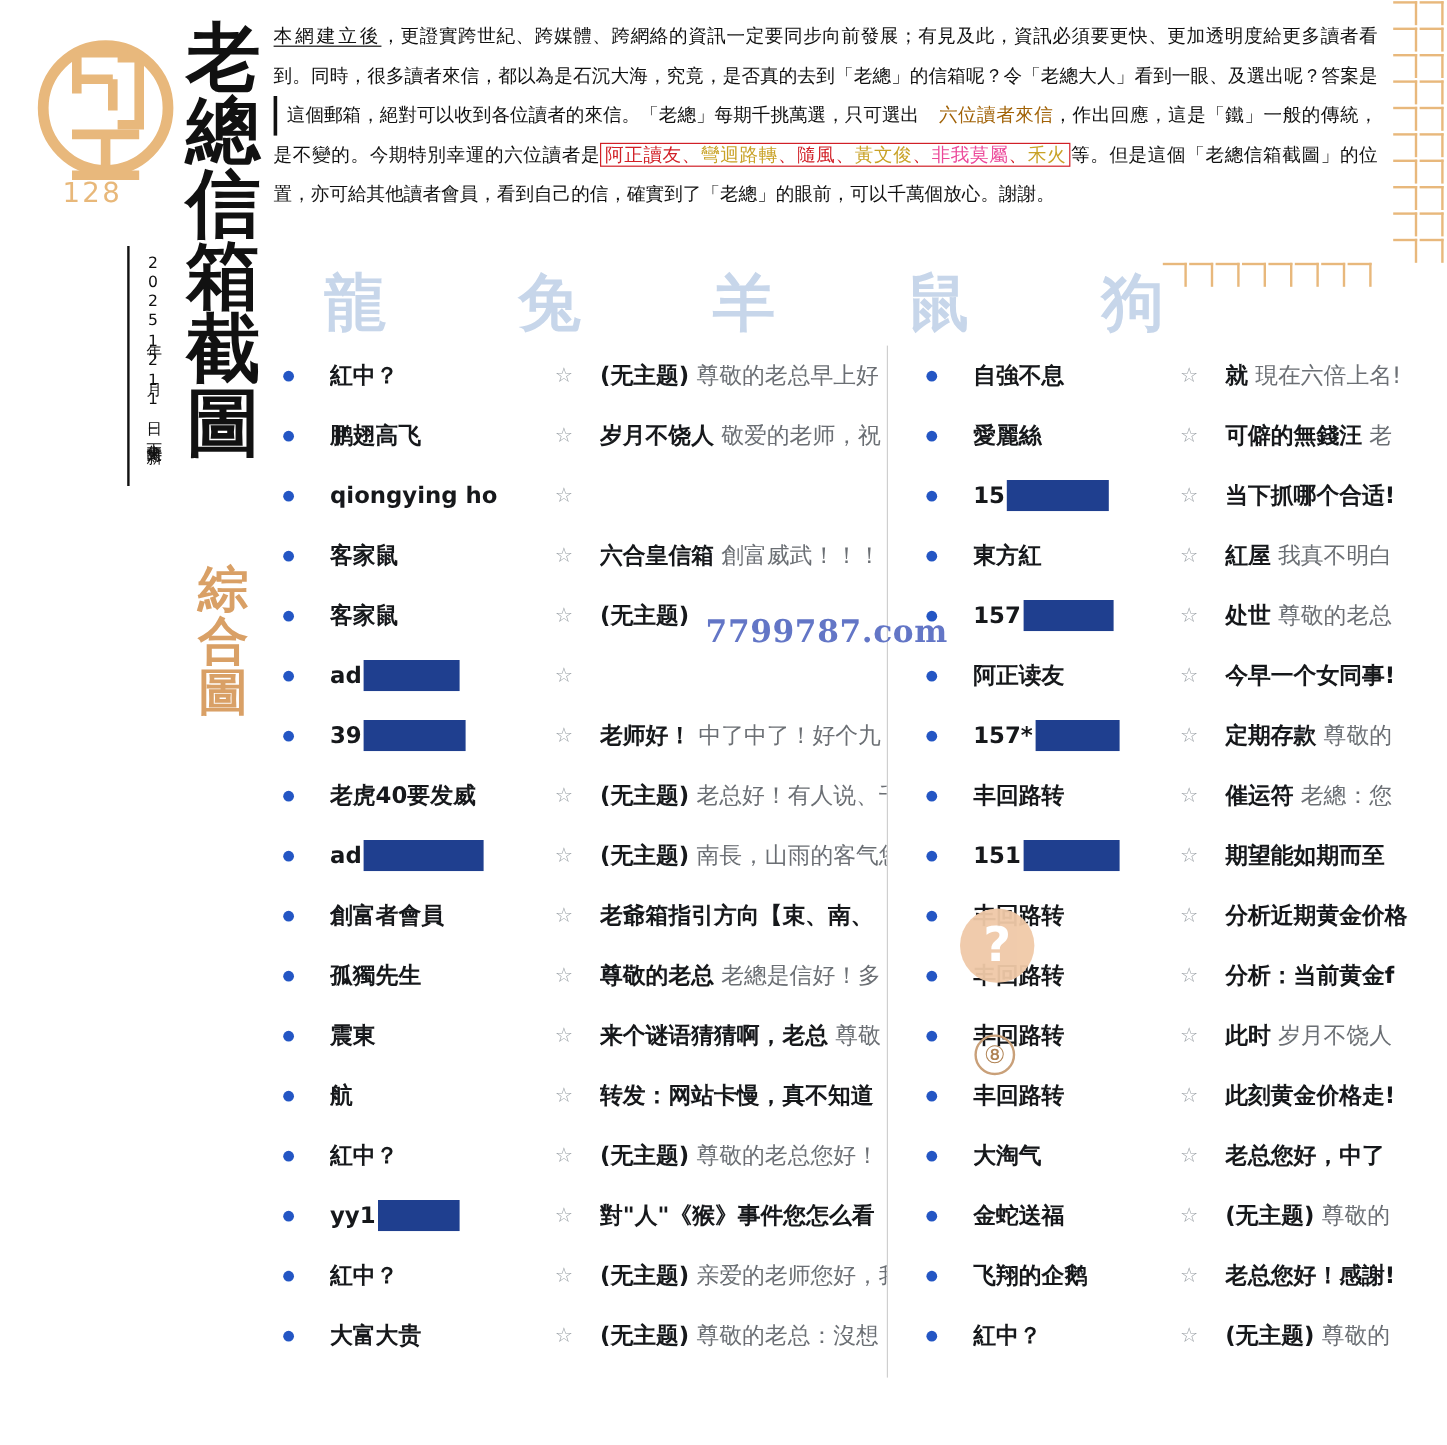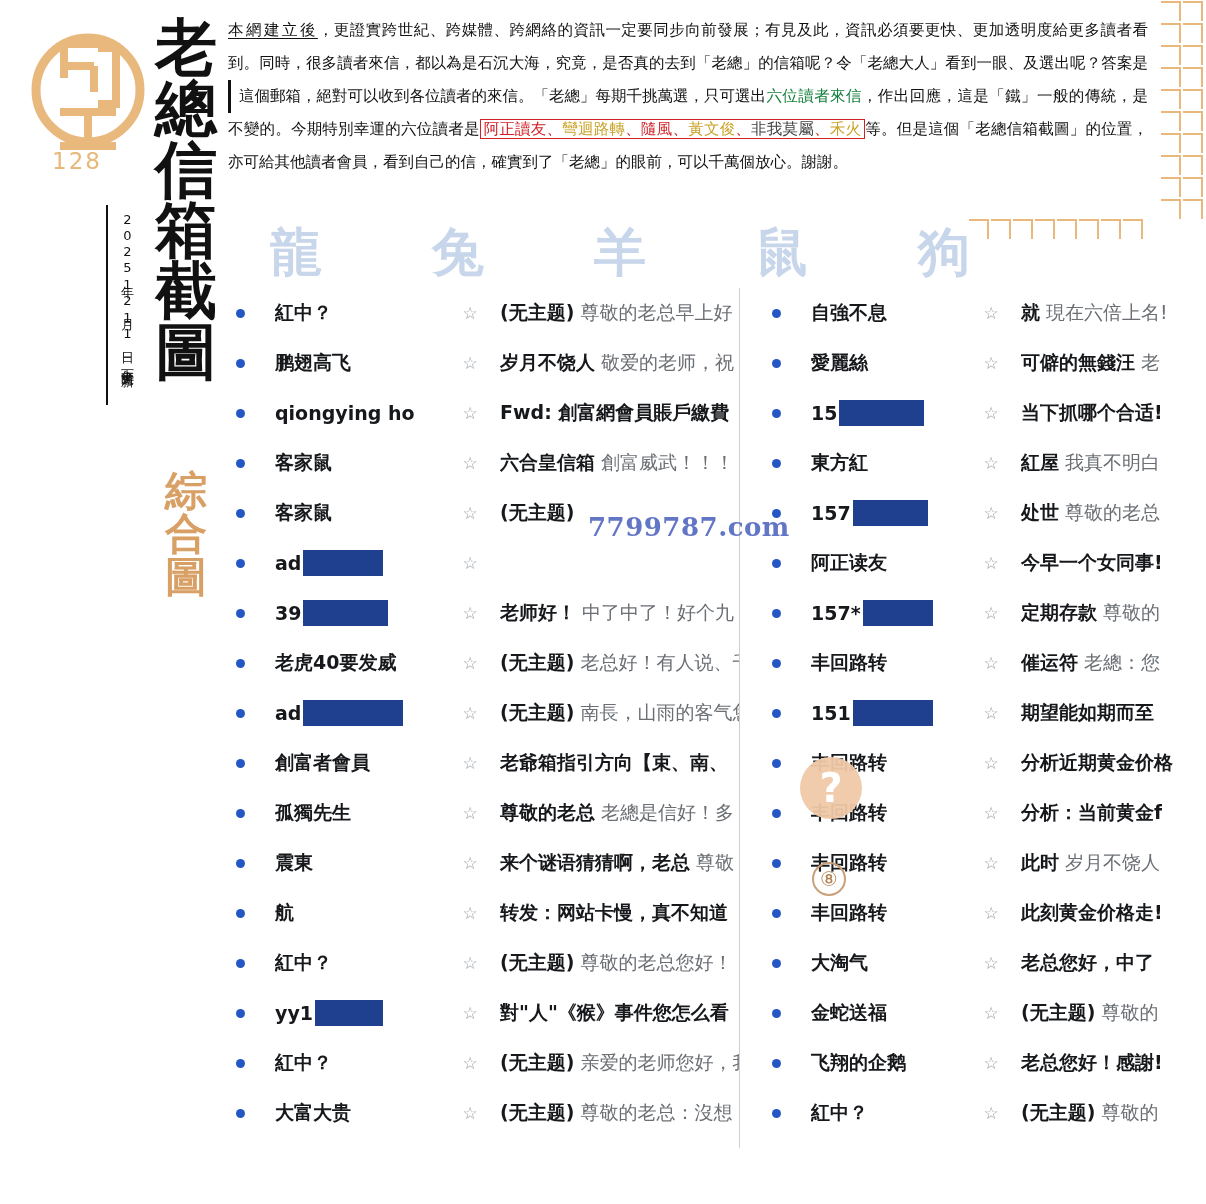--- a/index.html
+++ b/index.html
@@ -82,29 +82,29 @@
     left: 228px; top: 14px;
     width: 920px;
     font-size: 15.5px;
     line-height: 33px;
     color: #111;
     font-family: "DejaVu Serif", "Liberation Serif", serif;
     text-align: justify;
   }
   #article .lead { letter-spacing: 2px; }
   #article .lead u { text-decoration: underline; text-underline-offset: 3px; }
-  .hl-red { color:#15803d; }
+  .hl-red { color:#a16207;margin-left:16px; }
   .hl-box {
     color:#d12027;
     border:1px solid #d12027;
     padding: 0 3px;
   }
   .hl-box .nm-b { color:#c9a227; }
   .hl-box .nm-r { color:#d12027; }
-  .hl-box .nm-k { color:#404040; }
+  .hl-box .nm-k { color:#ec4899; }
   .quote-bar {
     display:inline-block;
     border-left: 3px solid #111;
     padding-left: 8px;
   }
   #fret-left-watermark {
     position:absolute; left: 968px; top: 218px; width: 200px; overflow:hidden;
   }
 
   
@@ -325,21 +325,20 @@
       </span>
       <span class="star">☆</span>
       <span class="subject"><span class="subj-main">岁月不饶人</span><span class="subj-snip">敬爱的老师，祝</span></span>
     </div>
     <div class="mail-row">
       <span class="dot" style="background: rgb(36, 86, 196);"></span>
       <span class="sender">
         <span>qiongying ho</span>
       </span>
       <span class="star">☆</span>
-      <span class="subject"><span class="subj-main">Fwd: 創富網會員賬戶繳費</span></span>
     </div>
     <div class="mail-row">
       <span class="dot" style="background: rgb(36, 86, 196);"></span>
       <span class="sender">
         <span>客家鼠</span>
       </span>
       <span class="star">☆</span>
       <span class="subject"><span class="subj-main">六合皇信箱</span><span class="subj-snip">創富威武！！！</span></span>
     </div>
     <div class="mail-row">

